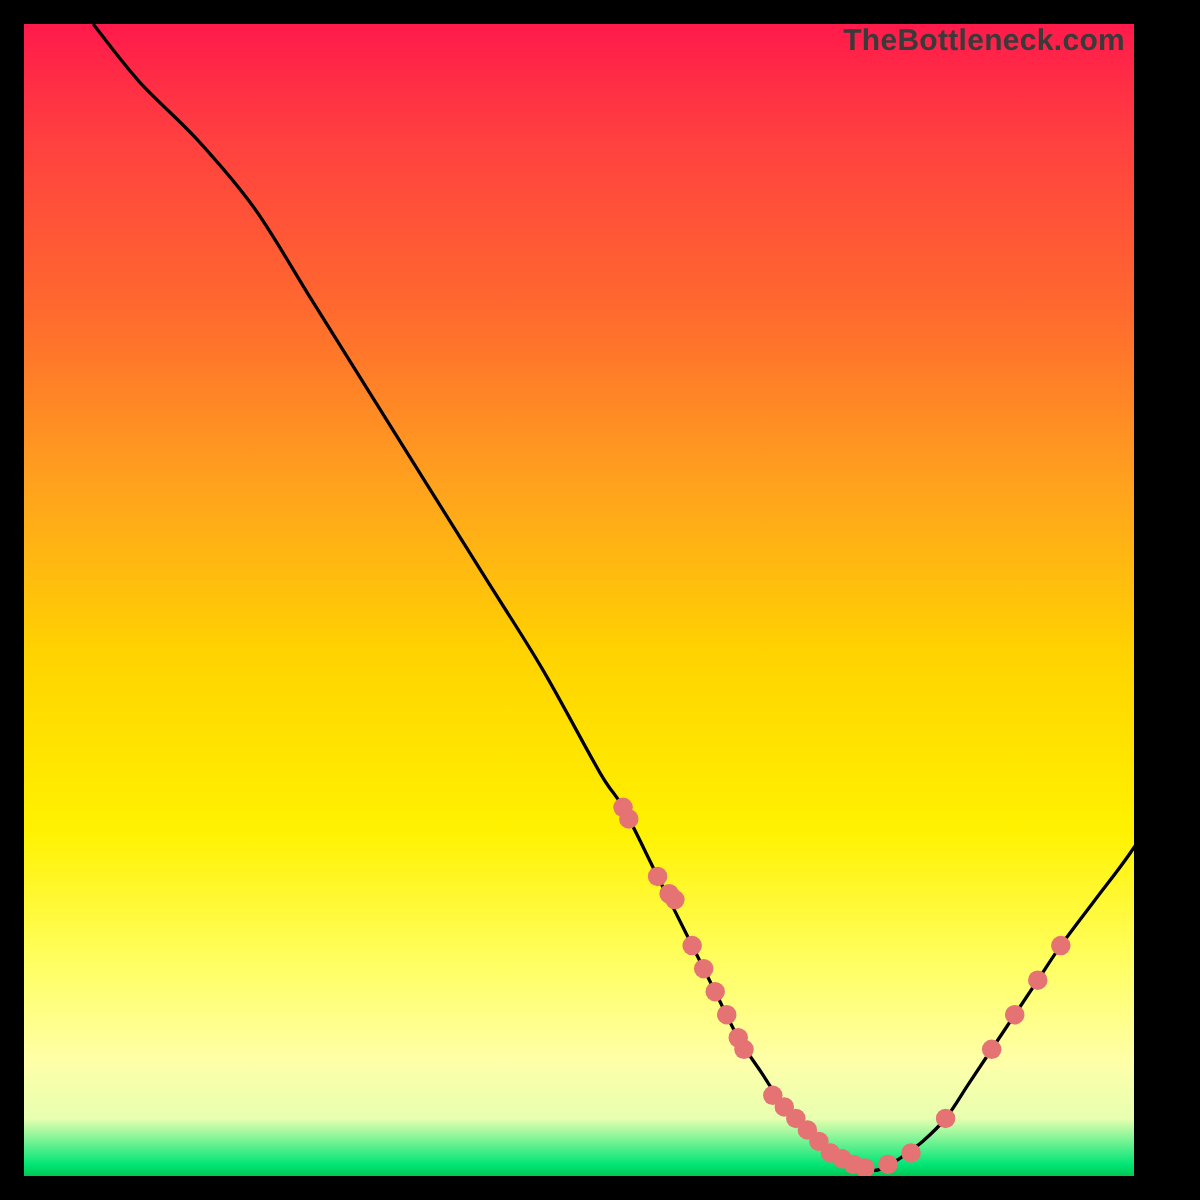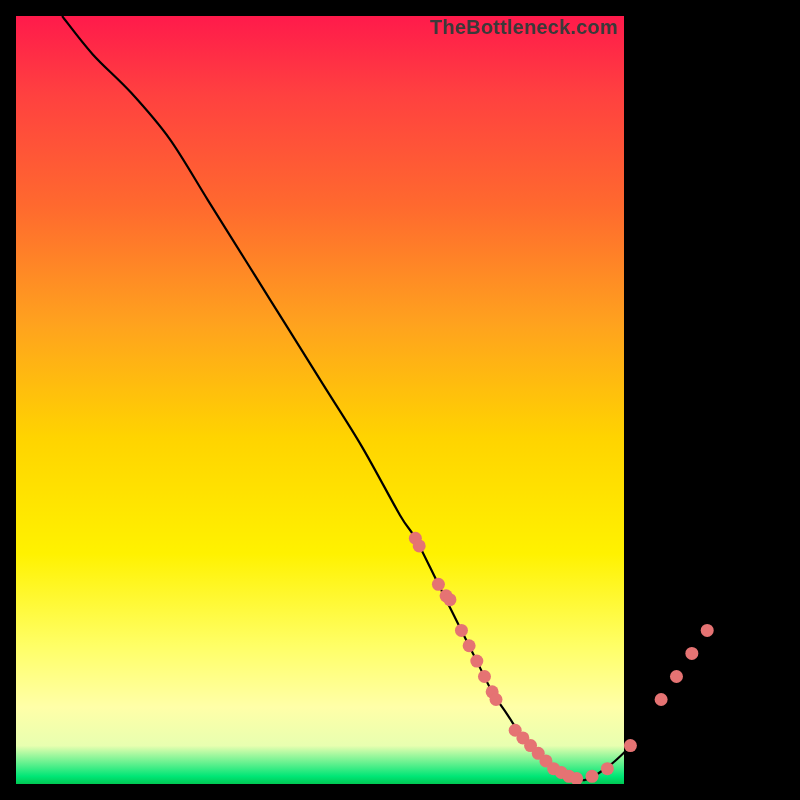--- a/index.html
+++ b/index.html
@@ -12,21 +12,21 @@
   }
   .wrap {
     position: relative;
     width: 800px;
     height: 800px;
   }
   .plot {
     position: absolute;
     left: 16px;
     top: 16px;
-    width: 608px;
+    width: 740px;
     height: 768px;
     background: linear-gradient(
       to bottom,
       #ff1a4b 0%,
       #ff4040 10%,
       #ff6a2e 25%,
       #ffa21e 40%,
       #ffd400 55%,
       #fff200 70%,
       #ffff66 82%,

